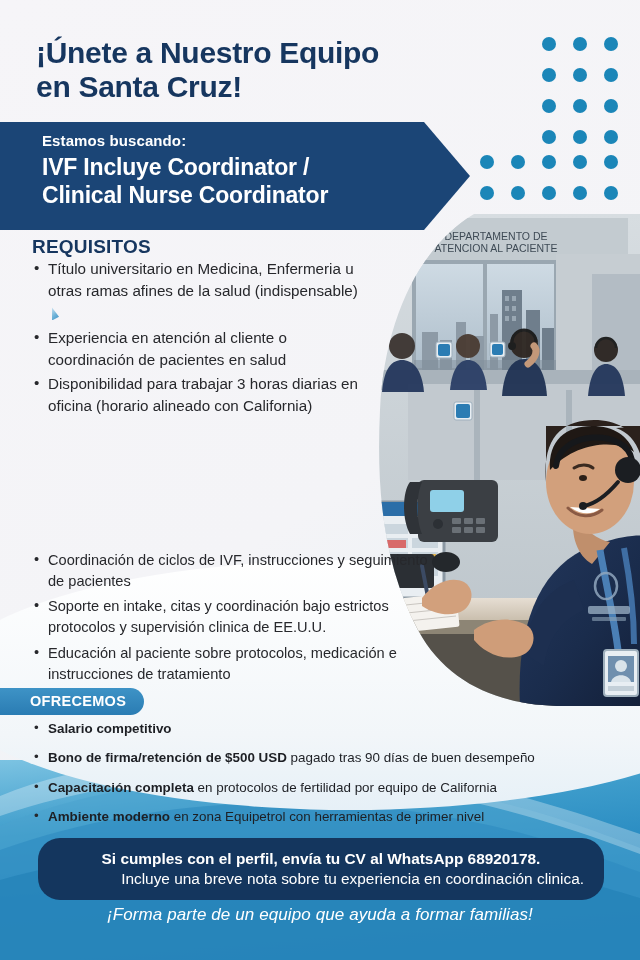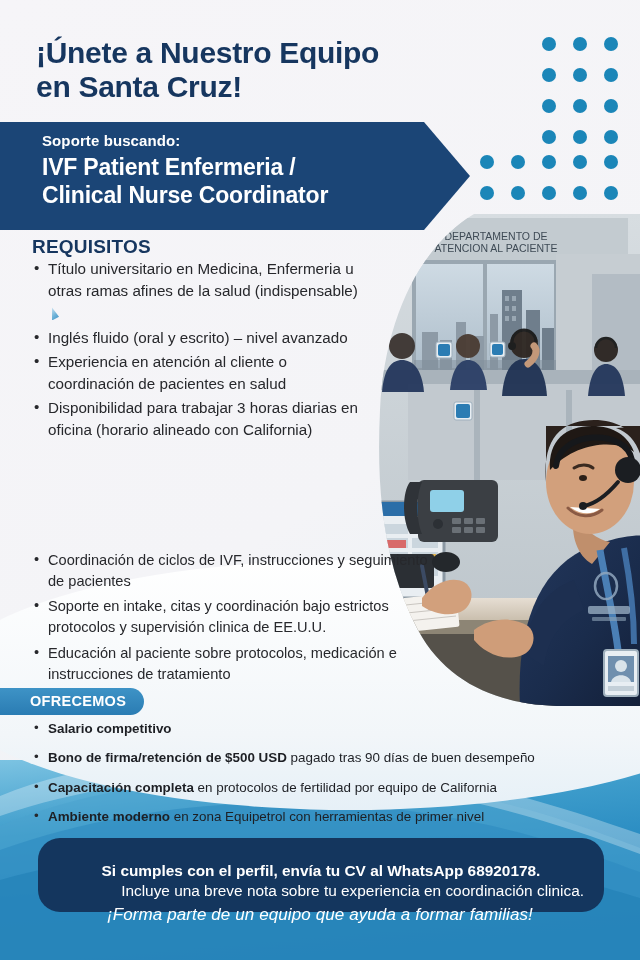--- a/index.html
+++ b/index.html
@@ -92,21 +92,21 @@
   .ofr ul li{font-size:13.4px;line-height:1.3;margin-bottom:12px;color:#1d1f24;}
   .ofr b{font-weight:bold;}
 
   
   .cta{
     position:absolute;left:38px;top:838px;width:566px;
     background:#14365e;border-radius:22px;
     padding:11px 20px 12px 20px;box-sizing:border-box;
     color:#ffffff;
   }
-  .cta-l1{font-size:15.4px;font-weight:bold;line-height:1.28;text-align:center;margin-top:12px;}
+  .cta-l1{font-size:15.4px;font-weight:bold;line-height:1.28;text-align:center;}
   .cta-l2{font-size:15.4px;line-height:1.28;text-align:right;}
 
   .tagline{
     position:absolute;left:0;right:0;top:905px;
     text-align:center;color:#ffffff;
     font-size:17px;font-weight:normal;font-style:italic;letter-spacing:.1px;
   }
 
   .caret{
     display:inline-block;width:7px;height:13px;vertical-align:-2px;
@@ -367,32 +367,31 @@
 
   <div class="headline">
     <div>¡Únete a Nuestro Equipo</div>
     <div>en Santa Cruz!</div>
   </div>
 
   <svg class="banner" viewBox="0 0 470 108" preserveAspectRatio="none">
     <path d="M0,0 L424,0 L470,54 L424,108 L0,108 Z" fill="#1b4576"></path>
   </svg>
   <div class="banner-txt">
-    <div class="banner-kicker">Soporte buscando:</div>
+    <div class="banner-kicker">Estamos buscando:</div>
     <div class="banner-title">
-      <div>IVF Patient Enfermeria /</div>
+      <div>IVF Incluye Coordinator /</div>
       <div>Clinical Nurse Coordinator</div>
     </div>
   </div>
 
   <div class="req">
     <div class="sec-head">REQUISITOS</div>
     <ul class="bul">
       <li><span>Título universitario en Medicina, Enfermeria u otras ramas afines de la salud (indispensable)</span><span class="caret"></span></li>
-      <li>Inglés fluido (oral y escrito) – nivel avanzado</li>
       <li>Experiencia en atención al cliente o coordinación de pacientes en salud</li>
       <li>Disponibilidad para trabajar 3 horas diarias en oficina (horario alineado con California)</li>
     </ul>
   </div>
 
   <div class="resp">
     <ul class="bul">
       <li>Coordinación de ciclos de IVF, instrucciones y seguimiento de pacientes</li>
       <li>Soporte en intake, citas y coordinación bajo estrictos protocolos y supervisión clinica de EE.U.U.</li>
       <li>Educación al paciente sobre protocolos, medicación e instrucciones de tratamiento</li>

